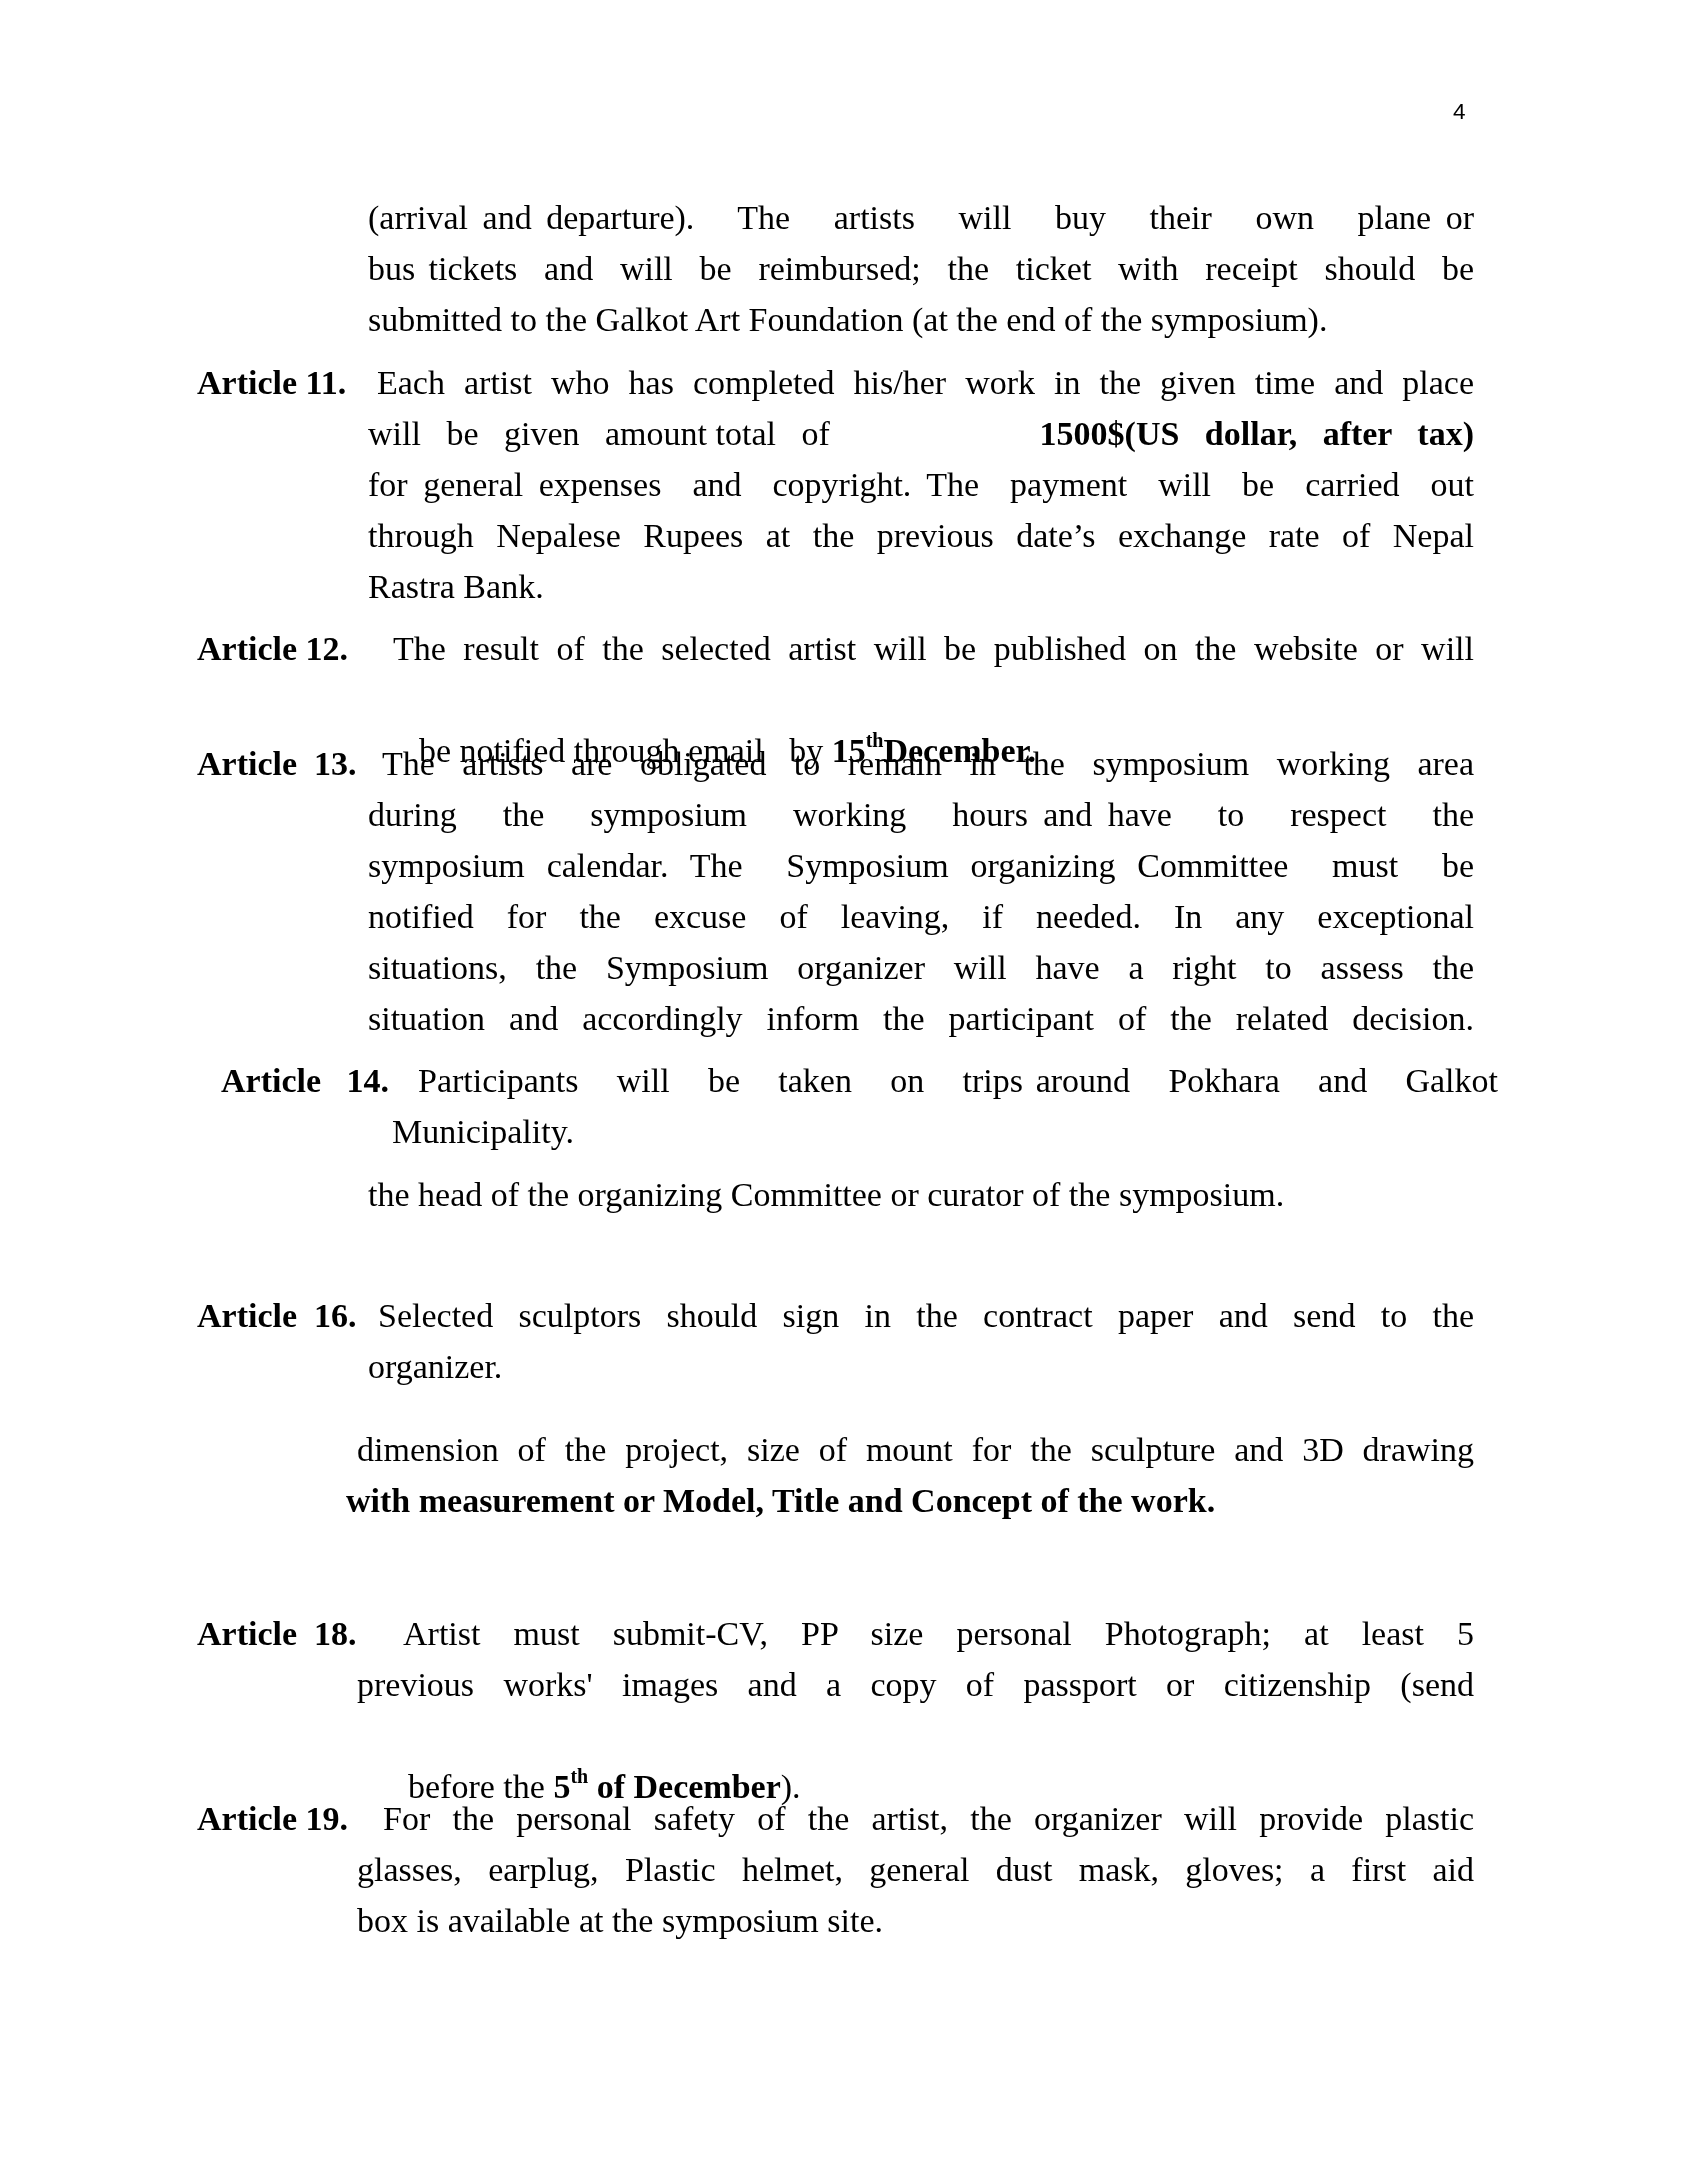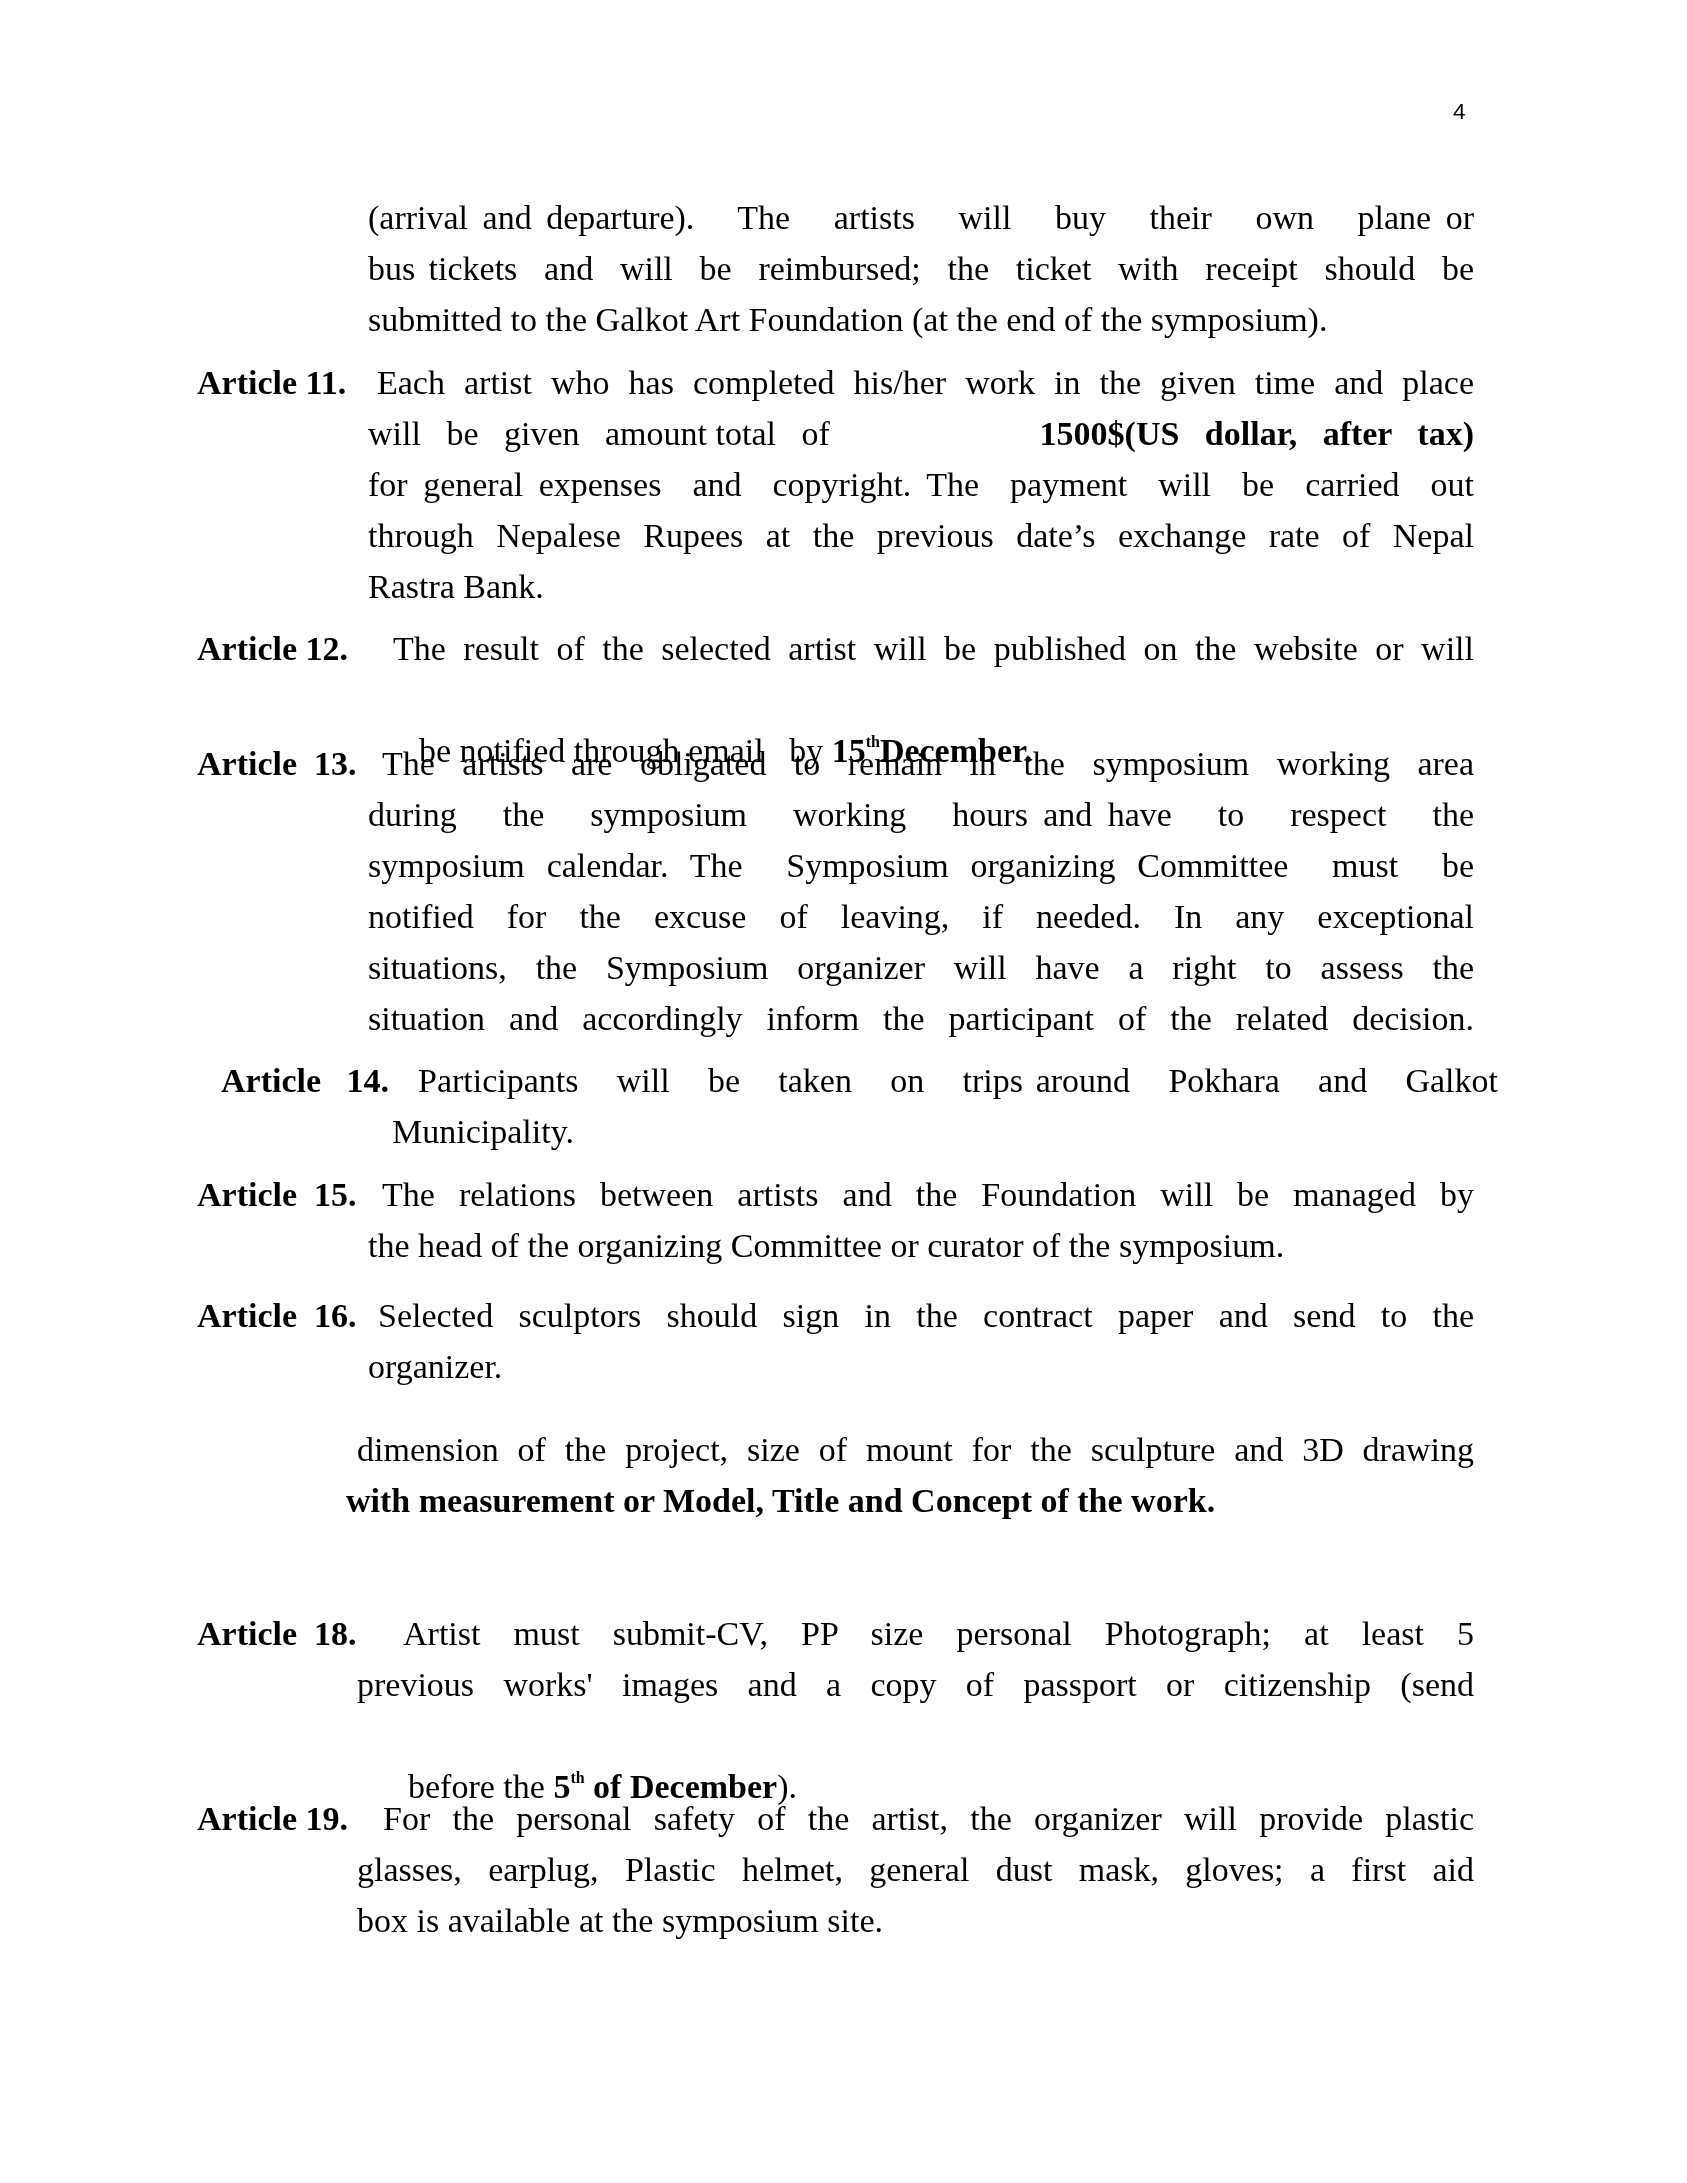--- a/index.html
+++ b/index.html
@@ -6,21 +6,21 @@
   body { width: 1687px; height: 2183px; position: relative; overflow: hidden;
          font-family: "Liberation Serif", "DejaVu Serif", serif; color: #000; }
   .page-number { position: absolute; left: 1453px; top: 99px; font-family: "Liberation Sans", "DejaVu Sans", sans-serif;
                  font-size: 22.5px; }
   .block { position: absolute; left: 197px; width: 1277px; font-size: 34px; line-height: 51px; }
   .line { position: relative; height: 51px; white-space: nowrap; }
   .label { position: absolute; left: 0; top: 0; font-weight: bold; white-space: pre; }
   .text { position: absolute; top: 0; right: 0; }
   .text.left { right: auto; }
   .b { font-weight: bold; }
-  sup { font-size: 16px; line-height: 0; position: relative; top: -2.6px; vertical-align: super; }
+  sup { font-size: 20px; line-height: 0; position: relative; top: -2.6px; vertical-align: super; }
 </style>
 </head>
 <body>
 
 <div class="page-number">4</div>
 
 <div class="block" style="top:192px;">
   <div class="line">
       <span class="text" style="left:171px;right:0;text-align:justify;text-align-last:justify;white-space:pre;">(arrival and departure).   The   artists   will   buy   their   own   plane or</span>
     </div>
@@ -93,24 +93,20 @@
     <span class="label">Article   14.</span>
     <span class="text" style="left:197px;text-align:justify;text-align-last:justify;white-space:pre;">Participants   will   be   taken   on   trips around   Pokhara   and   Galkot</span>
   </div>
   <div class="line">
       <span class="text left" style="left:171px;white-space:pre;">Municipality.</span>
     </div>
 </div>
 
 <div class="block" style="top:1169px;">
   <div class="line">
-    <span class="label">Article  15.</span>
-    <span class="text" style="left:185px;text-align:justify;text-align-last:justify;white-space:pre;">The relations between artists and the Foundation will be managed by</span>
-  </div>
-  <div class="line">
       <span class="text left" style="left:171px;white-space:pre;">the head of the organizing Committee or curator of the symposium.</span>
     </div>
 </div>
 
 <div class="block" style="top:1290px;">
   <div class="line">
     <span class="label">Article  16.</span>
     <span class="text" style="left:181px;text-align:justify;text-align-last:justify;white-space:pre;">Selected  sculptors  should  sign  in  the  contract  paper  and  send  to  the</span>
   </div>
   <div class="line">

